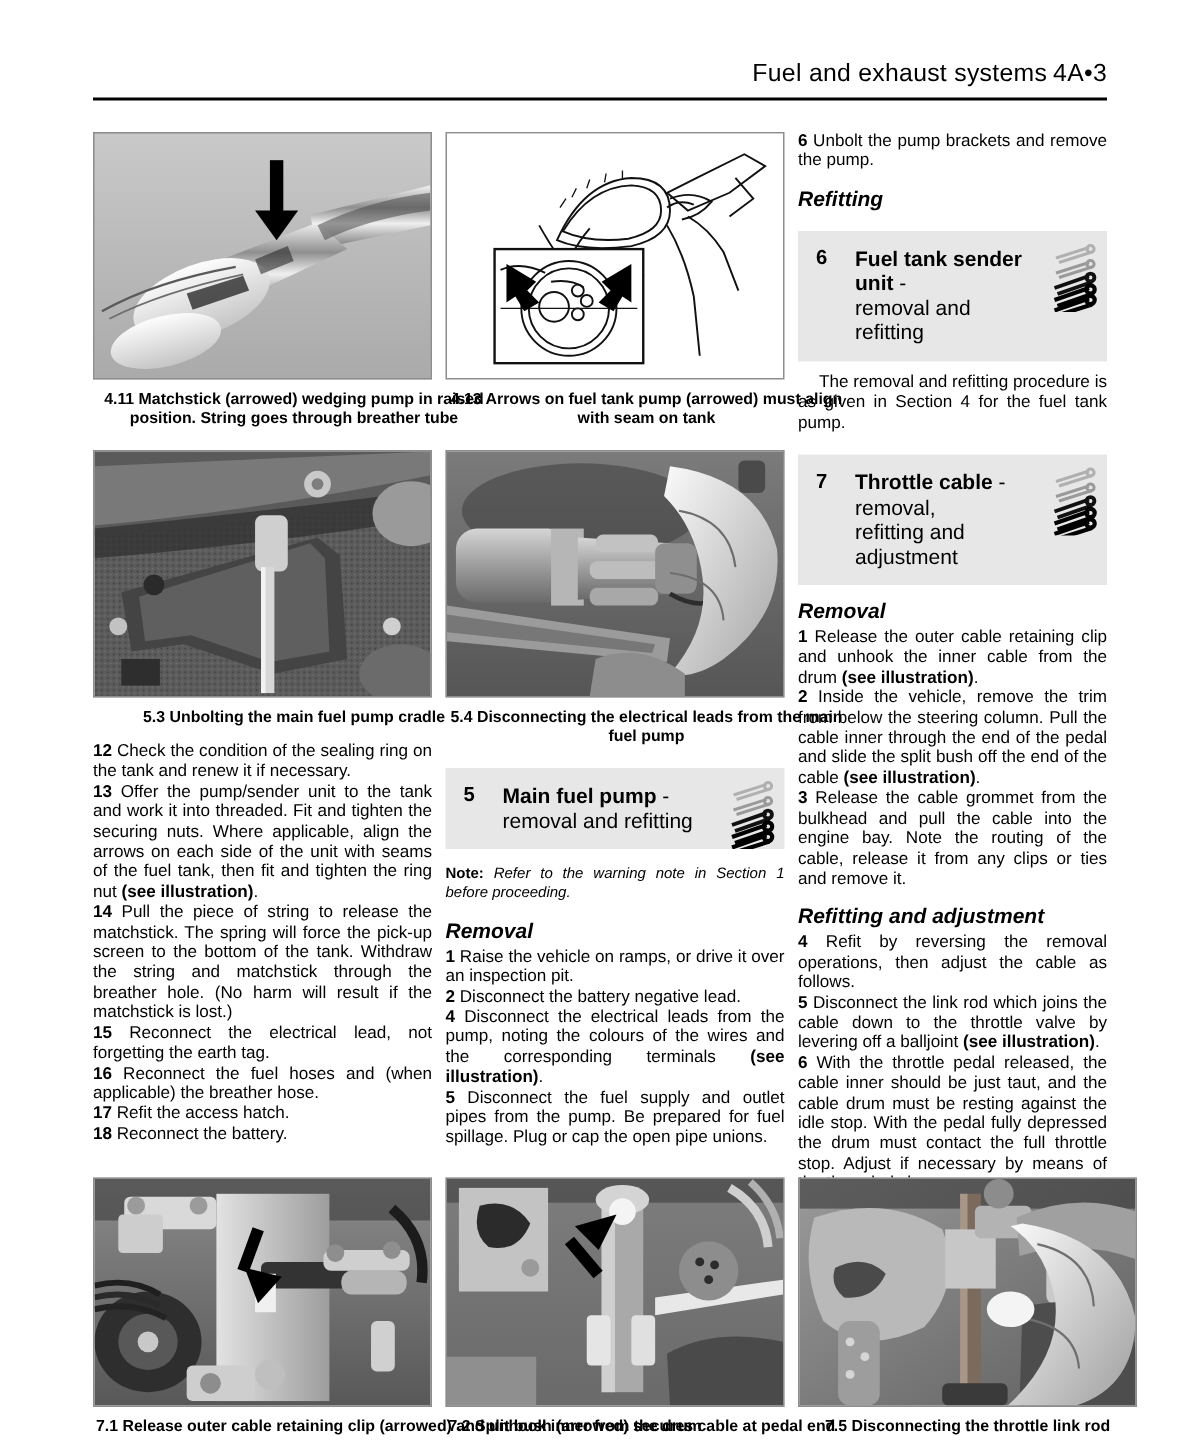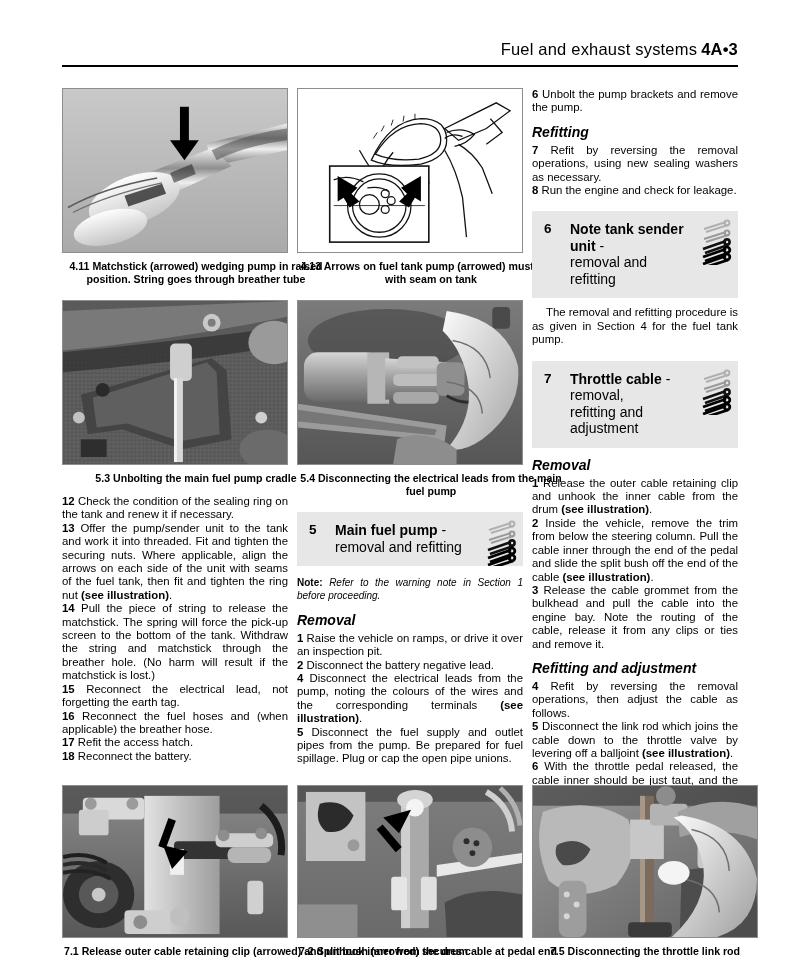--- a/index.html
+++ b/index.html
@@ -12,21 +12,21 @@
   .page{position:relative;width:800px;height:970px;overflow:hidden;}
 
   
   .header{
     position:absolute;left:62px;top:40px;width:676px;
   }
   .header-title{
     text-align:right;font-size:16.5px;font-weight:400;
     letter-spacing:.2px;padding-bottom:6px;
   }
-  .header-title .folio{font-weight:700;margin-left:4px;}
+  .header-title .folio{font-weight:400;margin-left:4px;}
   .header-rule{border-top:2px solid #000;width:676px;}
 
   
   .col{position:absolute;top:88px;width:226px;}
   .col-1{left:62px;}
   .col-2{left:297px;}
   .col-3{left:532px;width:206px;}
 
   
   .fig{width:268px;}
@@ -326,29 +326,25 @@
   </div>
 
   <div class="col col-3">
 
     <div class="body-text" style="margin-top:0">
       <p><span class="step-num">6</span> <span>Unbolt the pump brackets and remove the pump.</span></p>
     </div>
 
     <h3 class="sub">Refitting</h3>
 
-    <div class="body-text" style="margin-top:0">
-      <p><span class="step-num">7</span> <span>Refit by reversing the removal operations, using new sealing washers as necessary.</span></p>
-      <p class="last"><span class="step-num">8</span> <span>Run the engine and check for leakage.</span></p>
-    </div>
 
     <div class="sec-box">
       <span class="sec-num">6</span>
       <div class="sec-title">
-        <b>Note tank sender unit</b><span> -</span><br>
+        <b>Fuel tank sender unit</b><span> -</span><br>
         <span>removal and refitting</span>
       </div>
       <span class="spanner">
         <svg width="34" height="46" viewBox="0 0 34 46">
           <g transform="translate(2,1)">
             <g fill="none" stroke="#b0b0b0" stroke-width="2">
               <path d="M4 9 L26 2"></path>
                 <path d="M6 12 L28 5"></path>
                 <circle cx="27" cy="3" r="2.4"></circle>
             </g>

